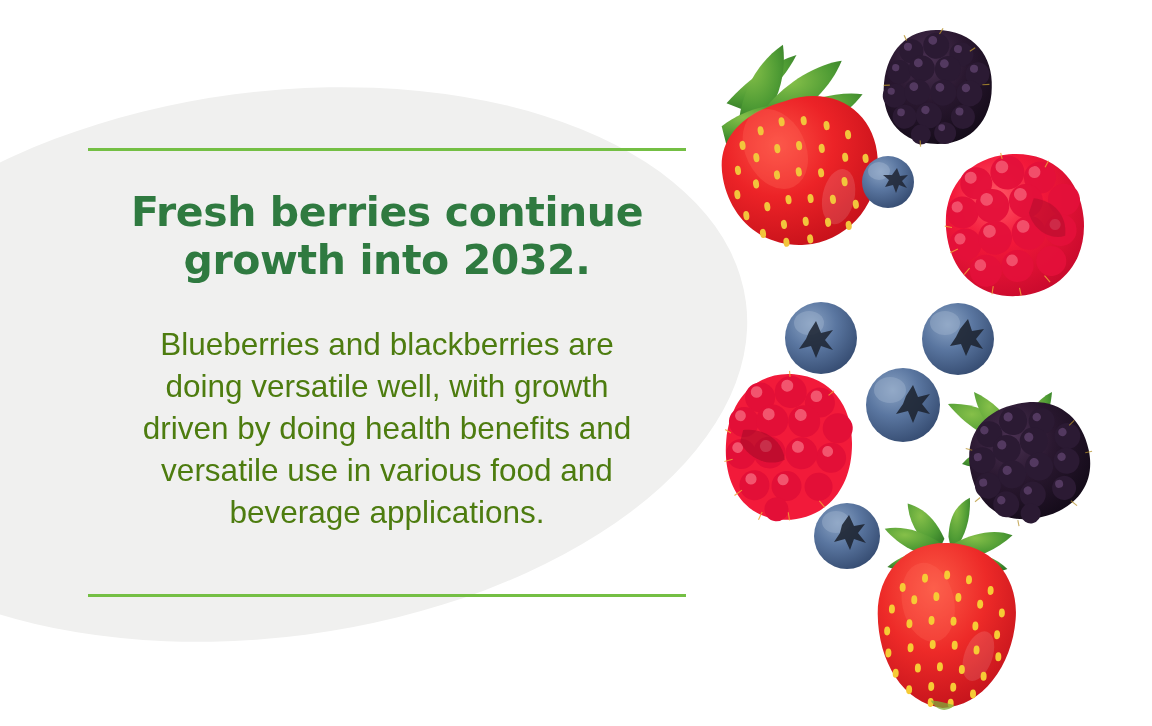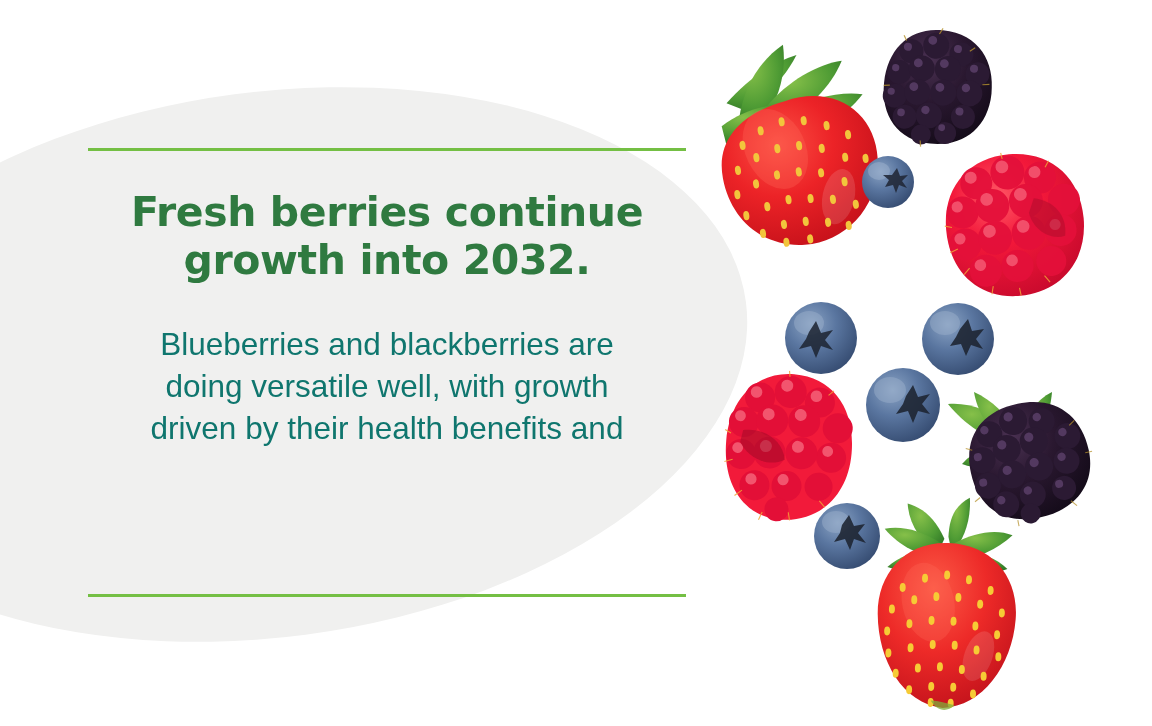--- a/index.html
+++ b/index.html
@@ -52,21 +52,21 @@
     line-height: 1.16;
     font-weight: bold;
     letter-spacing: -0.4px;
     font-family: "DejaVu Sans", sans-serif;
   }
   .headline .l2 { display: block; }
   .body-copy {
     margin: 0;
     padding: 40px 4px 38px 4px;
     text-align: center;
-    color: #0f766e;
+    color: #4d7c0f;
     font-size: 31.5px;
     line-height: 1.33;
     font-family: "Liberation Sans", sans-serif;
   }
   .body-copy .l { display: block; }
   .rule-bottom-wrap {
     position: absolute;
     left: 88px;
     top: 594px;
     width: 598px;
@@ -465,21 +465,23 @@
     <div class="rule rule-top"></div>
 
     <h1 class="headline">
       <span class="l1">Fresh berries continue</span>
       <span class="l2">growth into 2032.</span>
     </h1>
 
     <p class="body-copy">
       <span class="l">Blueberries and blackberries are</span>
       <span class="l">doing versatile well, with growth</span>
-      <span class="l">driven by their health benefits and</span>
+      <span class="l">driven by doing health benefits and</span>
+      <span class="l">versatile use in various food and</span>
+      <span class="l">beverage applications.</span>
     </p>
   </div>
 
   <div class="rule-bottom-wrap">
     <div class="rule rule-bottom"></div>
   </div>
 
 </div>
 
 </body></html>

